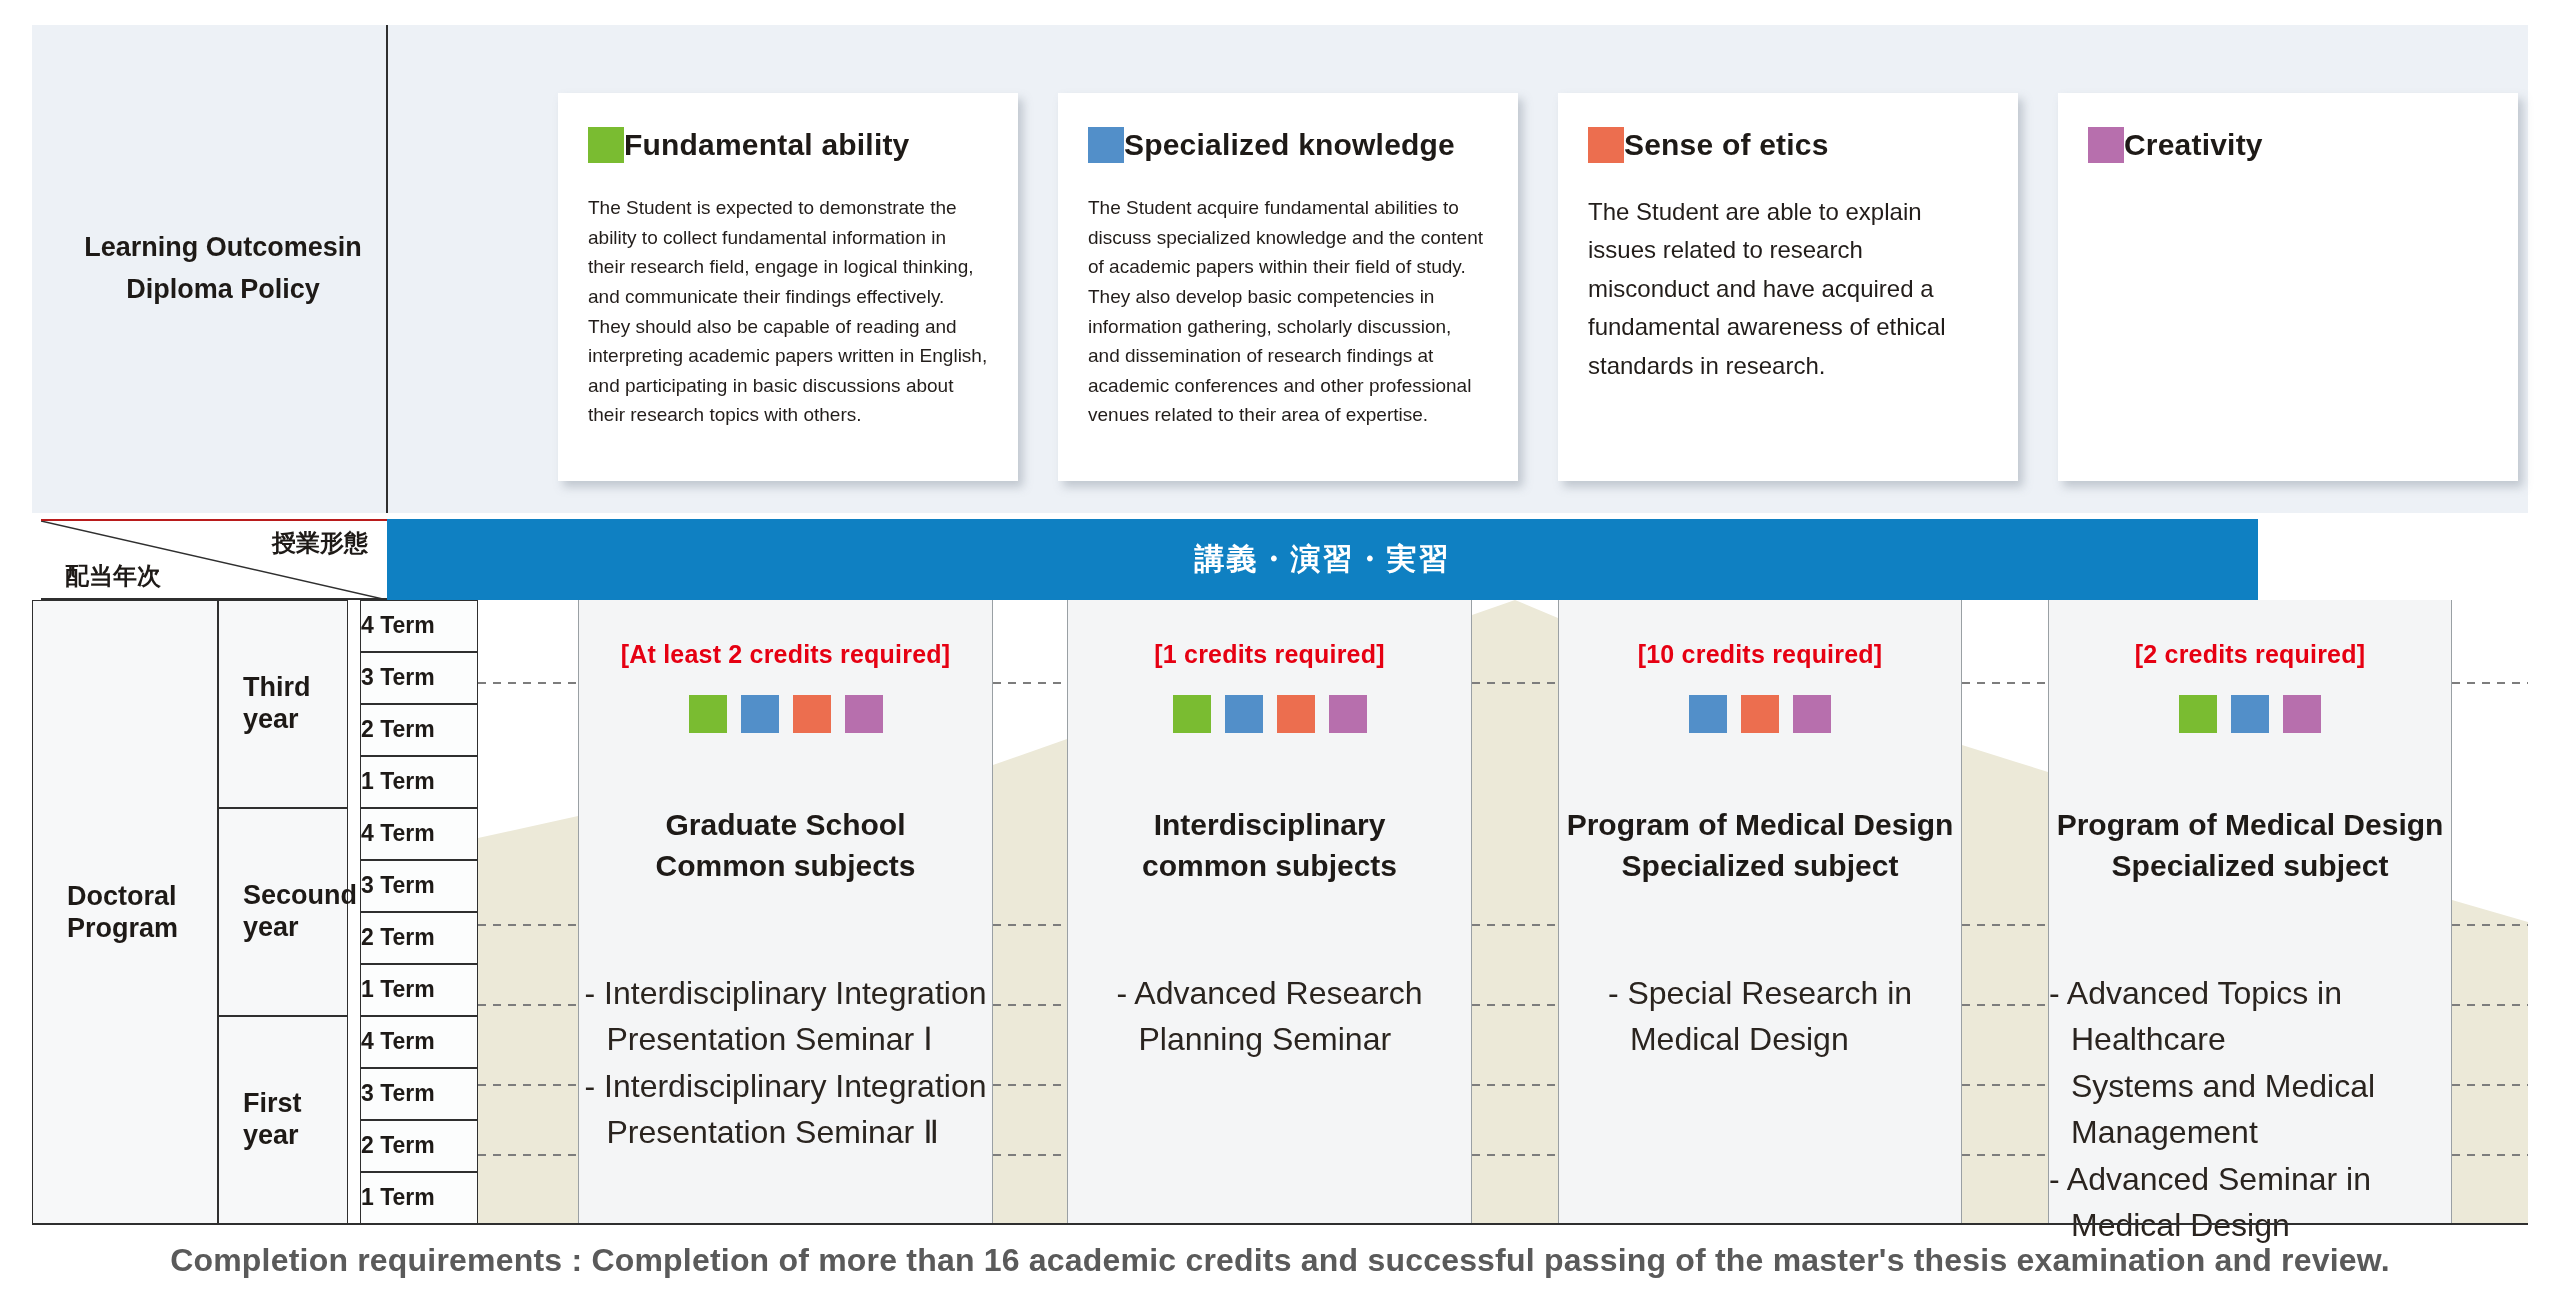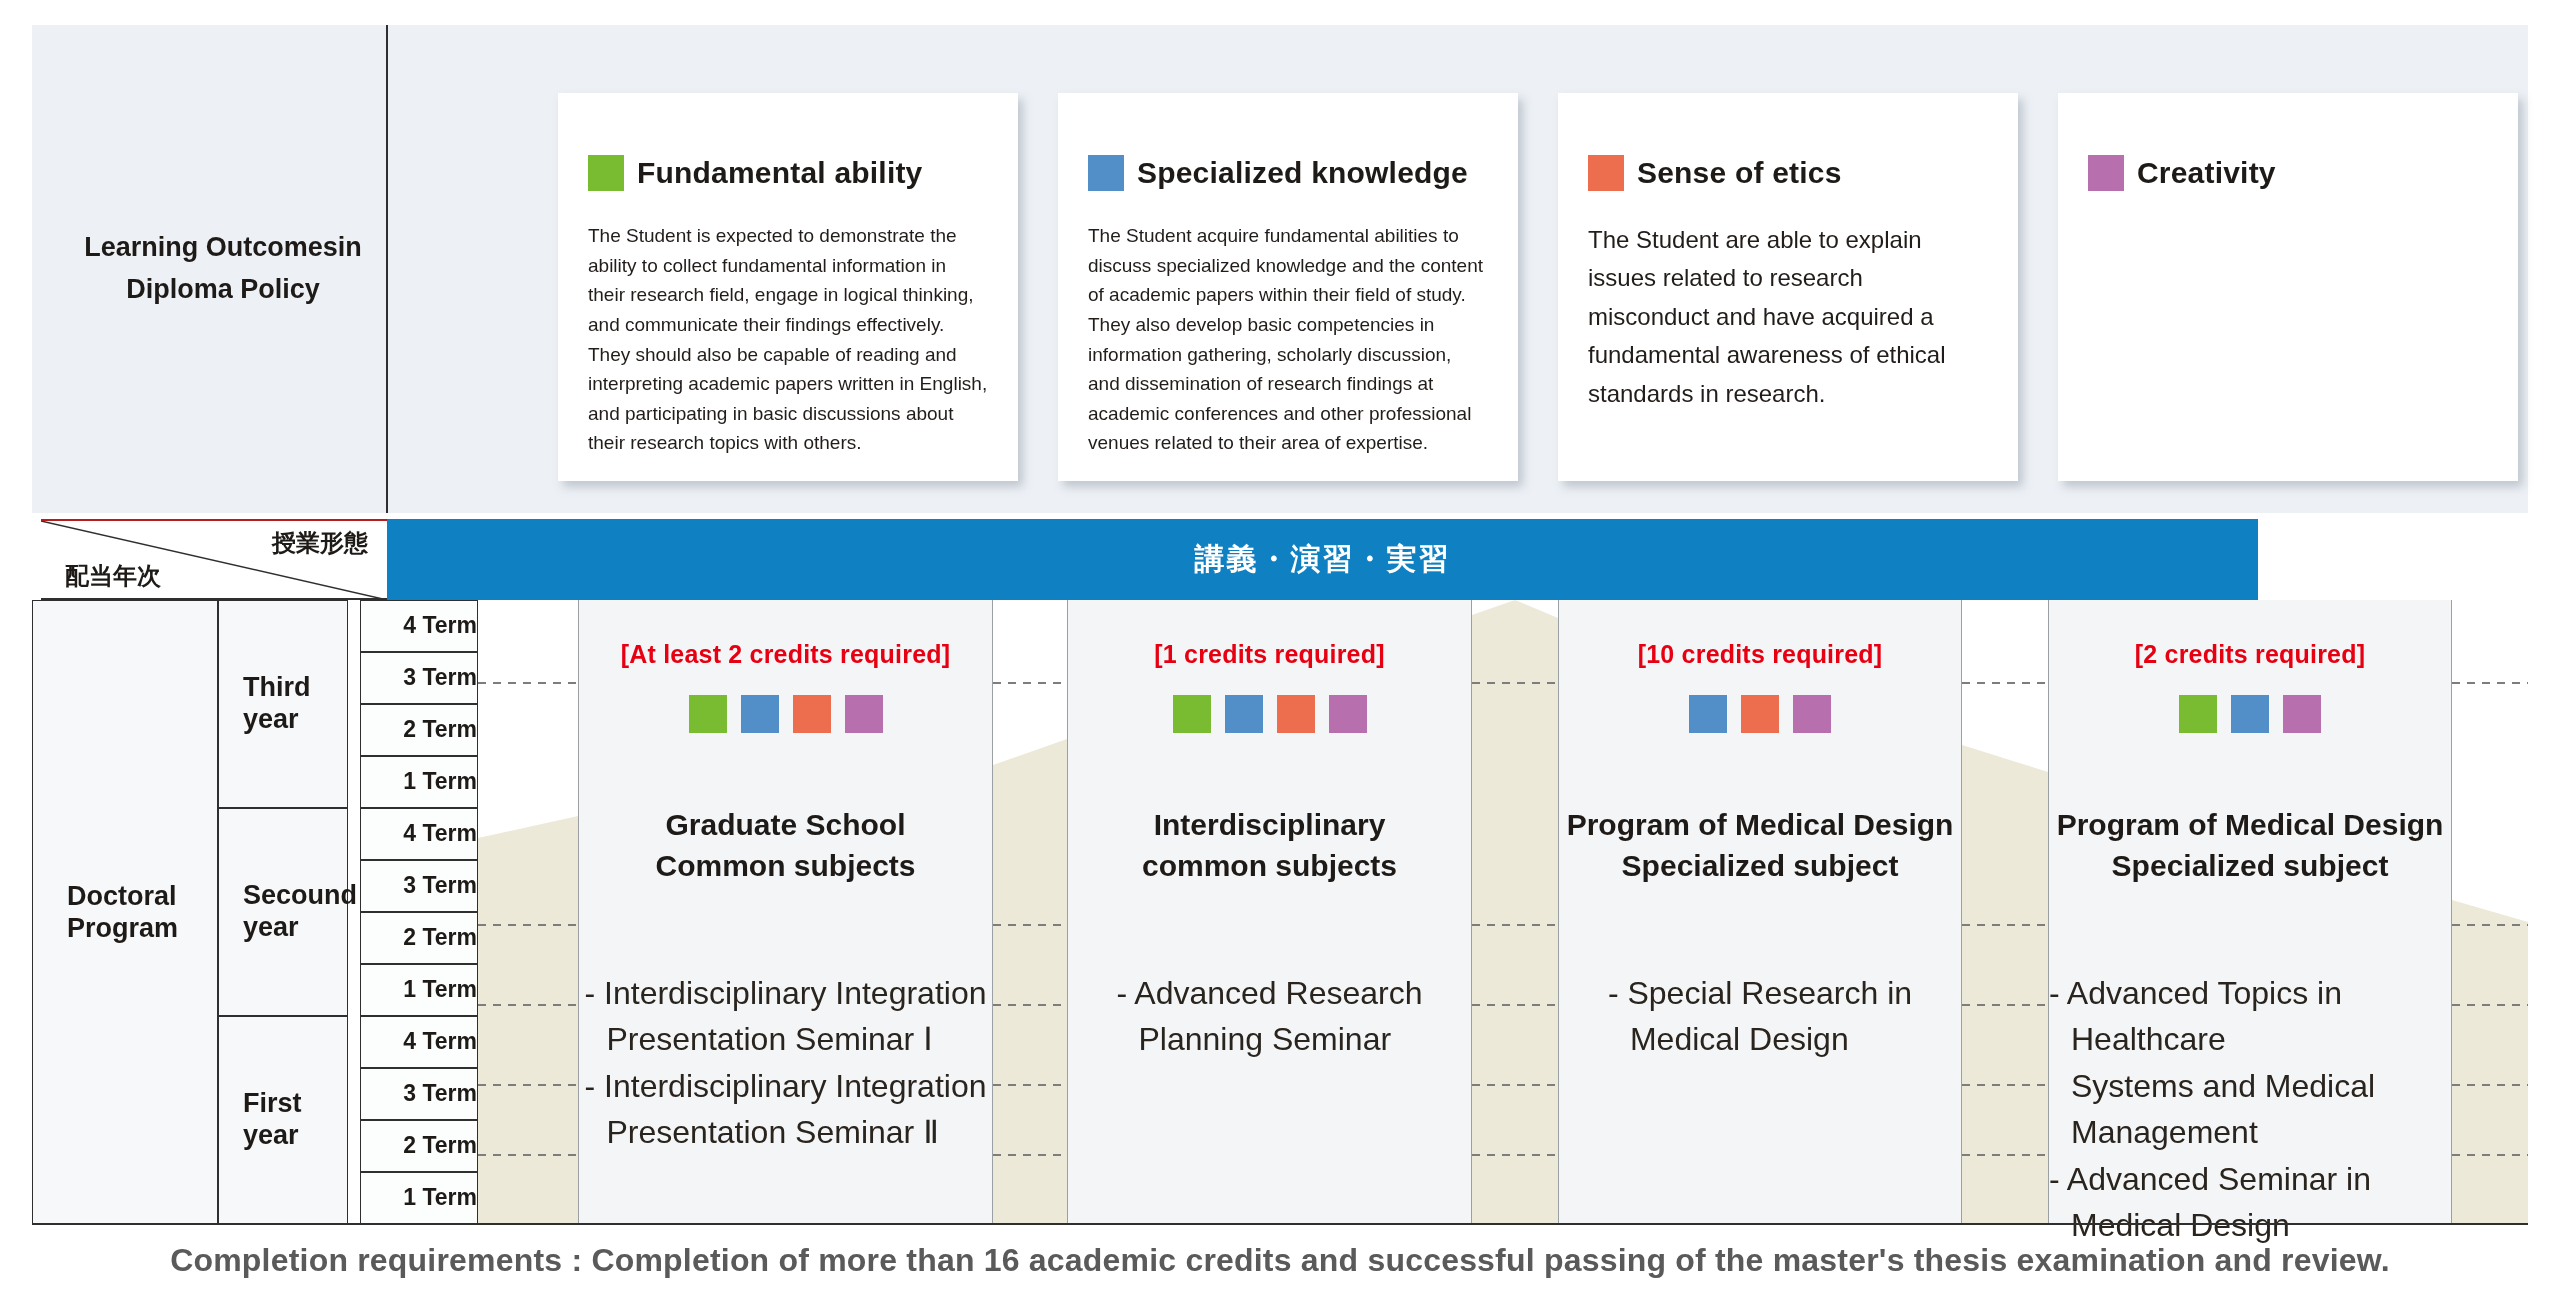--- a/index.html
+++ b/index.html
@@ -8,21 +8,21 @@
   .abs { position:absolute; }
 
   
   #top-section { left:32px; top:25px; width:2496px; height:488px; background:var(--bg_blue,#edf1f6); }
   #lo-title { left:0; top:0; width:354px; height:100%; display:flex; align-items:center; justify-content:center;
     font-size:27px; font-weight:bold; text-align:center; line-height:1.55; white-space:pre-line;padding-left:28px; }
   #top-divider { left:354px; top:0; width:2px; height:100%; background:#2f2f2f; }
 
   .card { top:68px; width:460px; height:388px; background:#ffffff;
     box-shadow:5px 6px 9px rgba(110,120,135,.35); padding:26px 30px; }
-  .card-head { display:flex; align-items:center; gap:13px; margin-top:36px; }
+  .card-head { display:flex; align-items:center; margin-top:8px; }
   .hd-sq { width:36px; height:36px; flex:0 0 36px; }
   .card-title { font-size:30px; font-weight:bold; letter-spacing:.2px; }
   .card-body { margin-top:30px; font-size:19px; line-height:1.56; color:#221d1a; }
   .card-body.big { font-size:24px; line-height:1.6; }
 
   
   #corner-cell { left:41px; top:519px; width:355px; height:81px; background:#fff;
     border-top:2px solid #b91c1c; border-bottom:2px solid #2f2f2f; }
   #corner-cell svg { position:absolute; left:0; top:0; }
   #corner-tr { position:absolute; right:28px; top:6px;  font-size:24px; font-weight:bold; }
@@ -30,21 +30,21 @@
   #format-bar { left:387px; top:519px; width:1871px; height:81px; background:var(--bar_blue,#0f80c2);
     display:flex; align-items:center; justify-content:center; color:#fff; font-size:30px; font-weight:bold; letter-spacing:2px; }
 
   
   .cell { border:1.5px solid #2f2f2f; background:#f7f8f9; }
   #program-cell { left:32px; top:600px; width:186px; height:624px; display:flex; align-items:center; justify-content:center; }
   #program-cell div { width:116px; font-size:27px; font-weight:bold; line-height:1.2; }
   .year-cell { left:218px; width:130px; height:208px; display:flex; align-items:center; }
   .year-cell div { padding-left:24px; width:120px; font-size:27px; font-weight:bold; line-height:1.18; }
   .term-cell { left:360px; width:118px; height:52px; background:#fcfdfd;
-    font-size:23px; font-weight:bold; text-align:right; line-height:49px; }
+    font-size:23px; font-weight:bold; text-align:left; line-height:49px; }
 
   
   #stage { left:478px; top:600px; width:2050px; height:624px; background:#fff; }
   #steps-svg { position:absolute; left:0; top:0; }
   #steps-svg polygon { fill:var(--beige,#ece9d8); }
   #steps-svg .dotline { stroke:#7d7d7d; stroke-width:2; stroke-dasharray:8 7; }
 
   .panel { position:absolute; top:0; height:624px; background:var(--panel,#f4f5f6);
     border-left:1.5px solid #9aa0a4; border-right:1.5px solid #9aa0a4;
     display:flex; flex-direction:column; align-items:center; }

